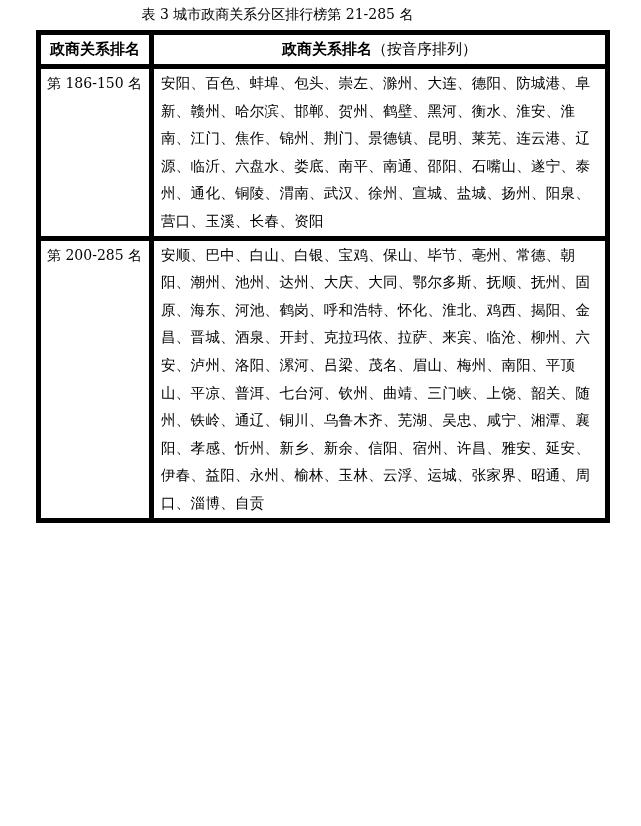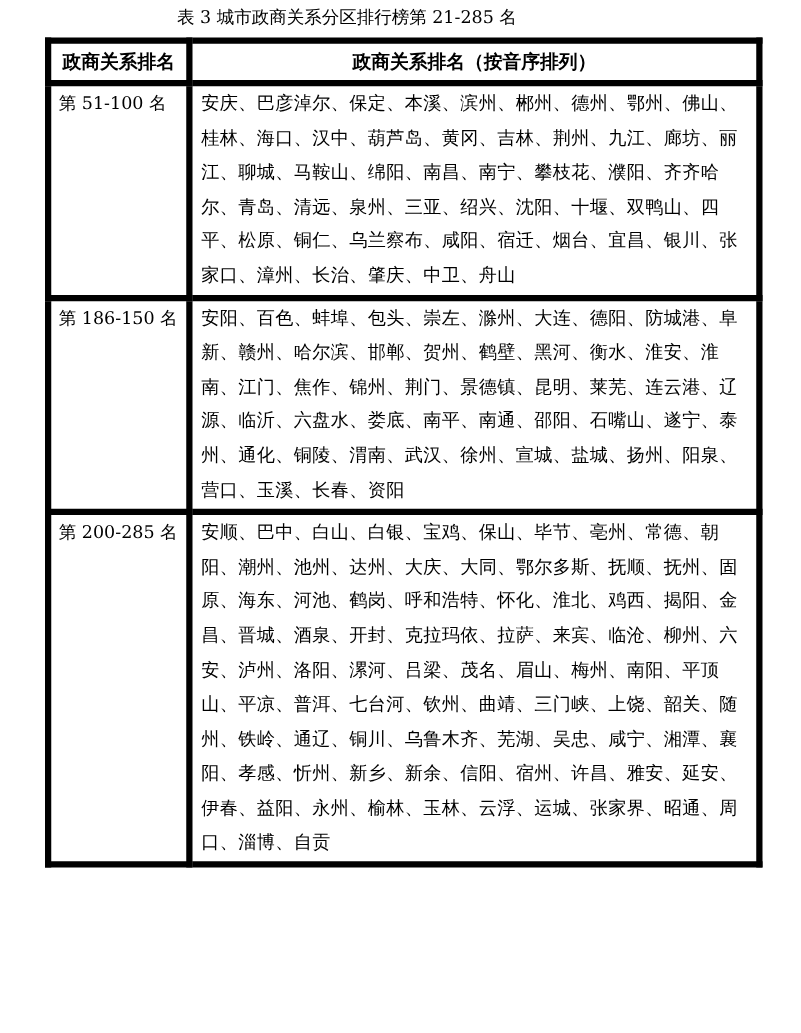--- a/index.html
+++ b/index.html
@@ -6,21 +6,21 @@
   body { width: 641px; height: 826px; position: relative; overflow: hidden;
          font-family: "DejaVu Serif", "Liberation Serif", serif; color: #000; }
   .caption { position: absolute; top: 4px; left: 0; width: 555px; text-align: center;
              font-size: 14px; line-height: 20px; }
   table { position: absolute; top: 30px; left: 36px; width: 569px;
           border-collapse: collapse; table-layout: fixed; }
   td, th { border: 5px solid #000000; vertical-align: top; padding: 0; margin-left: 41px; }
   col.c1 { width: 113px; }
   col.c2 { width: 456px; }
   th { height: 29px; font-size: 15px; font-weight: bold; line-height: 29px; }
-  th.h2 span.paren { font-weight: bold; text-align: center; }
+  th.h2 span.paren { font-weight: normal; text-align: center; }
   td.rank { font-size: 14px; padding: 3px 0 0 6px; line-height: 22px; }
   td.cities { font-size: 14.5px; line-height: 27.6px; padding: 1px 6px 0 7px;
               letter-spacing: 0.3px; word-break: break-all; }
   tr.r1 td { height: 81px; }
   tr.r2 td { height: 137px; }
   tr.r3 td { height: 142px; }
   tr.r4 td { height: 142px; }
   tr.r5 td { height: 256px; }
 </style>
 </head>
@@ -31,24 +31,20 @@
 <table>
   <colgroup>
       <col class="c1">
       <col class="c2">
     </colgroup>
   <tbody>
       <tr>
     <th>政商关系排名</th>
     <th class="h2"><span>政商关系排名</span><span class="paren">（按音序排列）</span></th>
   </tr>
-  <tr class="r2">
-    <td class="rank">第 51-100 名</td>
-    <td class="cities">安庆、巴彦淖尔、保定、本溪、滨州、郴州、德州、鄂州、佛山、桂林、海口、汉中、葫芦岛、黄冈、吉林、荆州、九江、廊坊、丽江、聊城、马鞍山、绵阳、南昌、南宁、攀枝花、濮阳、齐齐哈尔、青岛、清远、泉州、三亚、绍兴、沈阳、十堰、双鸭山、四平、松原、铜仁、乌兰察布、咸阳、宿迁、烟台、宜昌、银川、张家口、漳州、长治、肇庆、中卫、舟山</td>
-  </tr>
   <tr class="r3">
     <td class="rank">第 186-150 名</td>
     <td class="cities">安阳、百色、蚌埠、包头、崇左、滁州、大连、德阳、防城港、阜新、赣州、哈尔滨、邯郸、贺州、鹤壁、黑河、衡水、淮安、淮南、江门、焦作、锦州、荆门、景德镇、昆明、莱芜、连云港、辽源、临沂、六盘水、娄底、南平、南通、邵阳、石嘴山、遂宁、泰州、通化、铜陵、渭南、武汉、徐州、宣城、盐城、扬州、阳泉、营口、玉溪、长春、资阳</td>
   </tr>
   <tr class="r5">
     <td class="rank">第 200-285 名</td>
     <td class="cities">安顺、巴中、白山、白银、宝鸡、保山、毕节、亳州、常德、朝阳、潮州、池州、达州、大庆、大同、鄂尔多斯、抚顺、抚州、固原、海东、河池、鹤岗、呼和浩特、怀化、淮北、鸡西、揭阳、金昌、晋城、酒泉、开封、克拉玛依、拉萨、来宾、临沧、柳州、六安、泸州、洛阳、漯河、吕梁、茂名、眉山、梅州、南阳、平顶山、平凉、普洱、七台河、钦州、曲靖、三门峡、上饶、韶关、随州、铁岭、通辽、铜川、乌鲁木齐、芜湖、吴忠、咸宁、湘潭、襄阳、孝感、忻州、新乡、新余、信阳、宿州、许昌、雅安、延安、伊春、益阳、永州、榆林、玉林、云浮、运城、张家界、昭通、周口、淄博、自贡</td>
   </tr>
 </tbody>
   </table>

